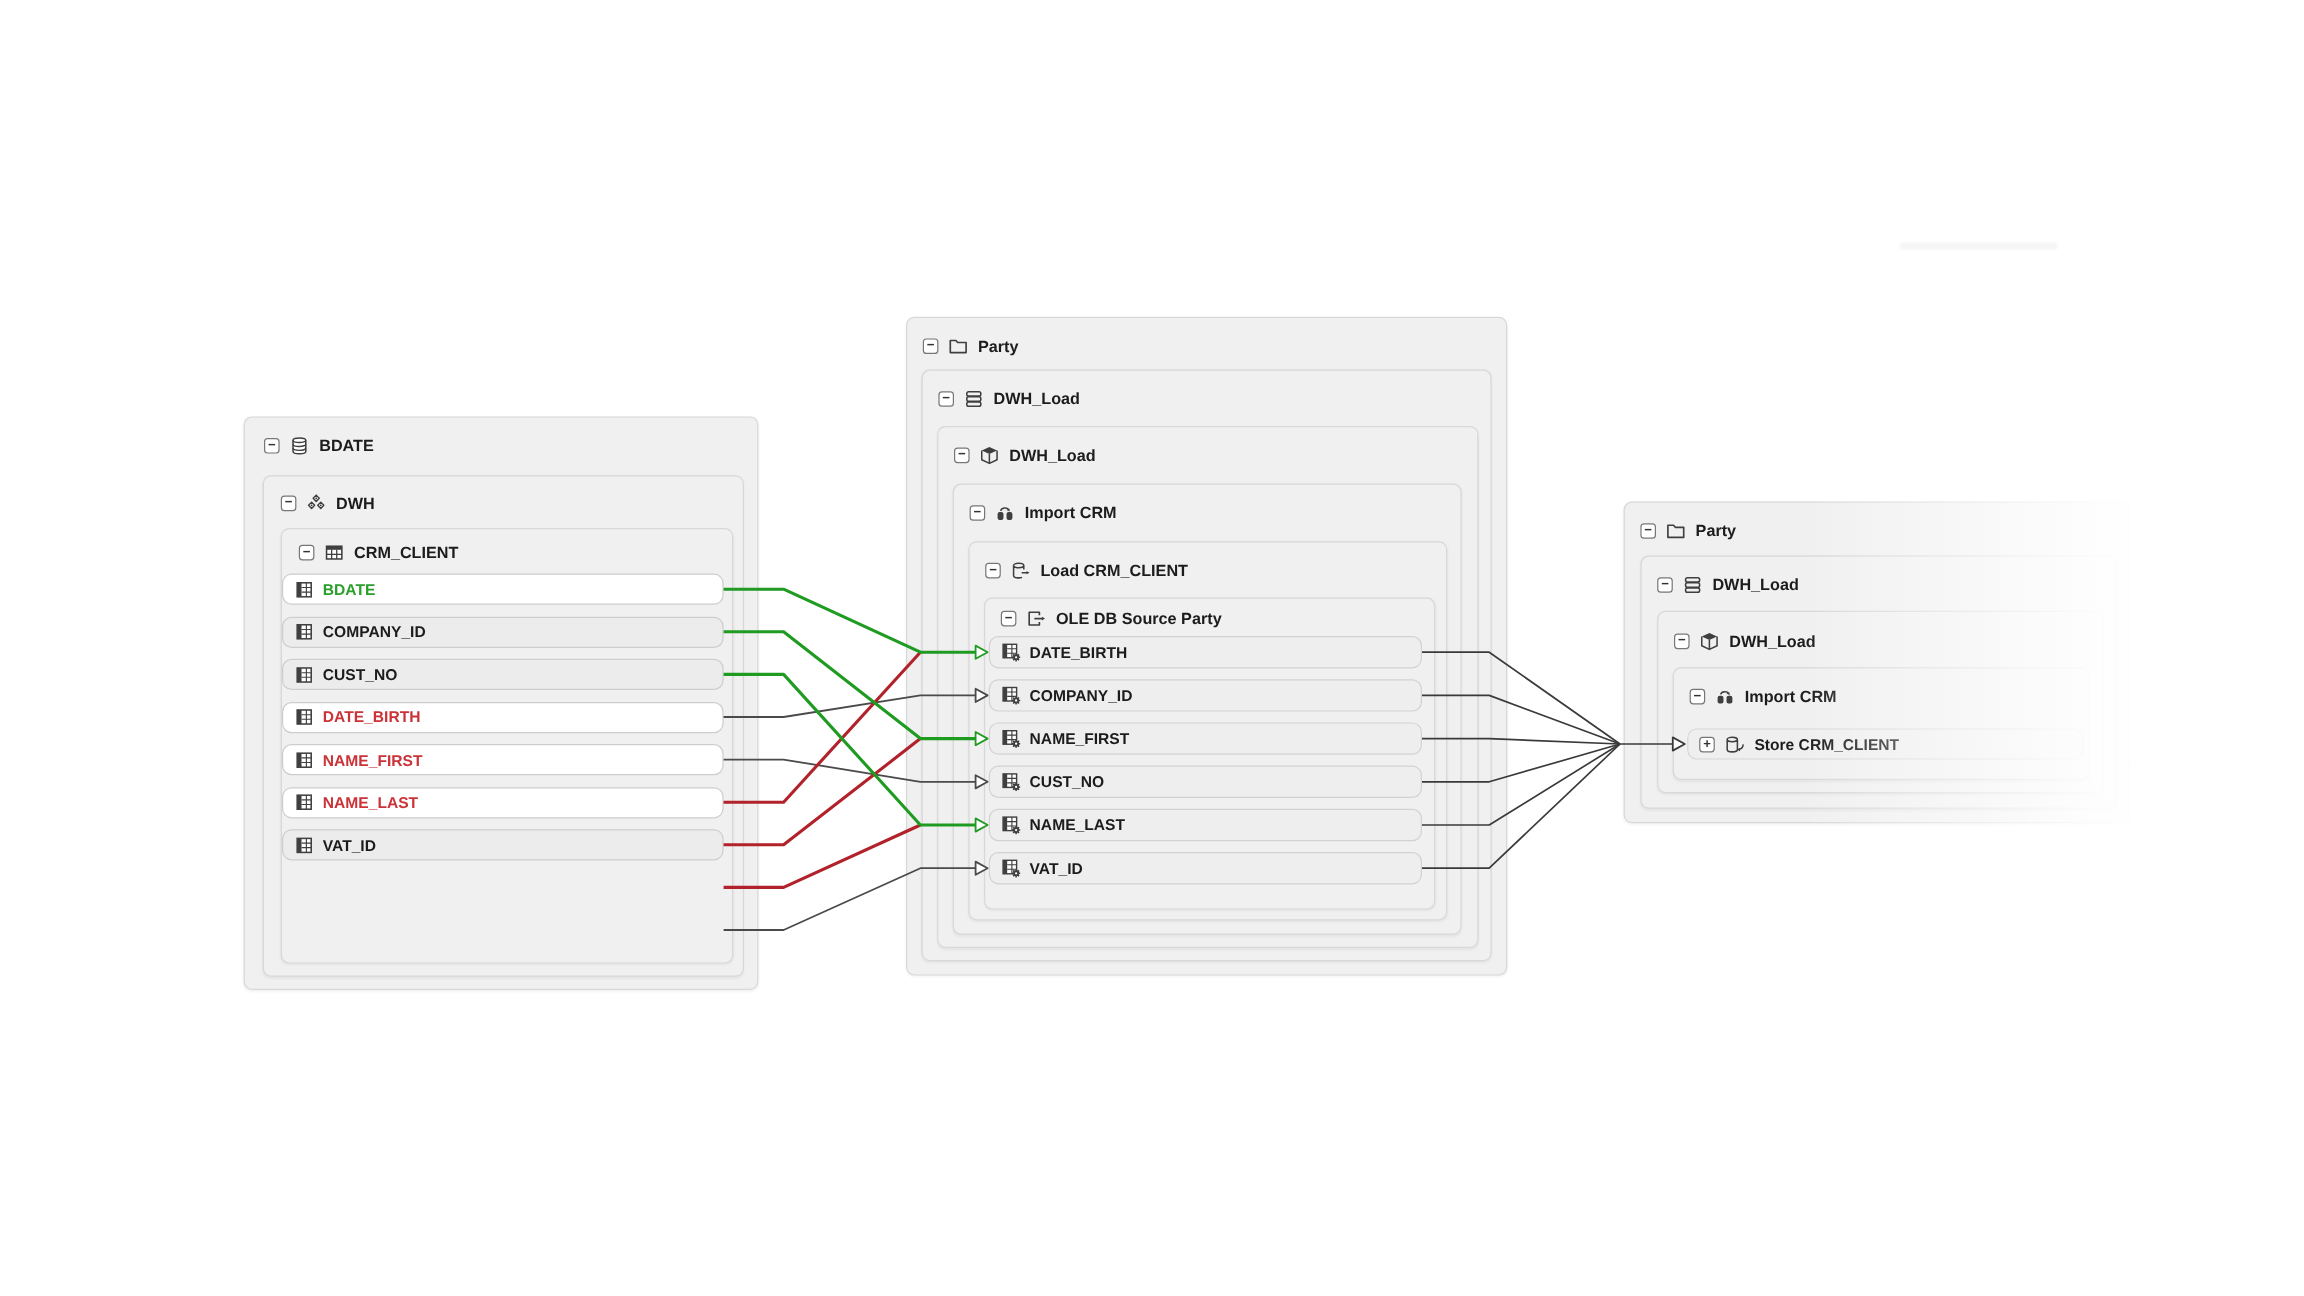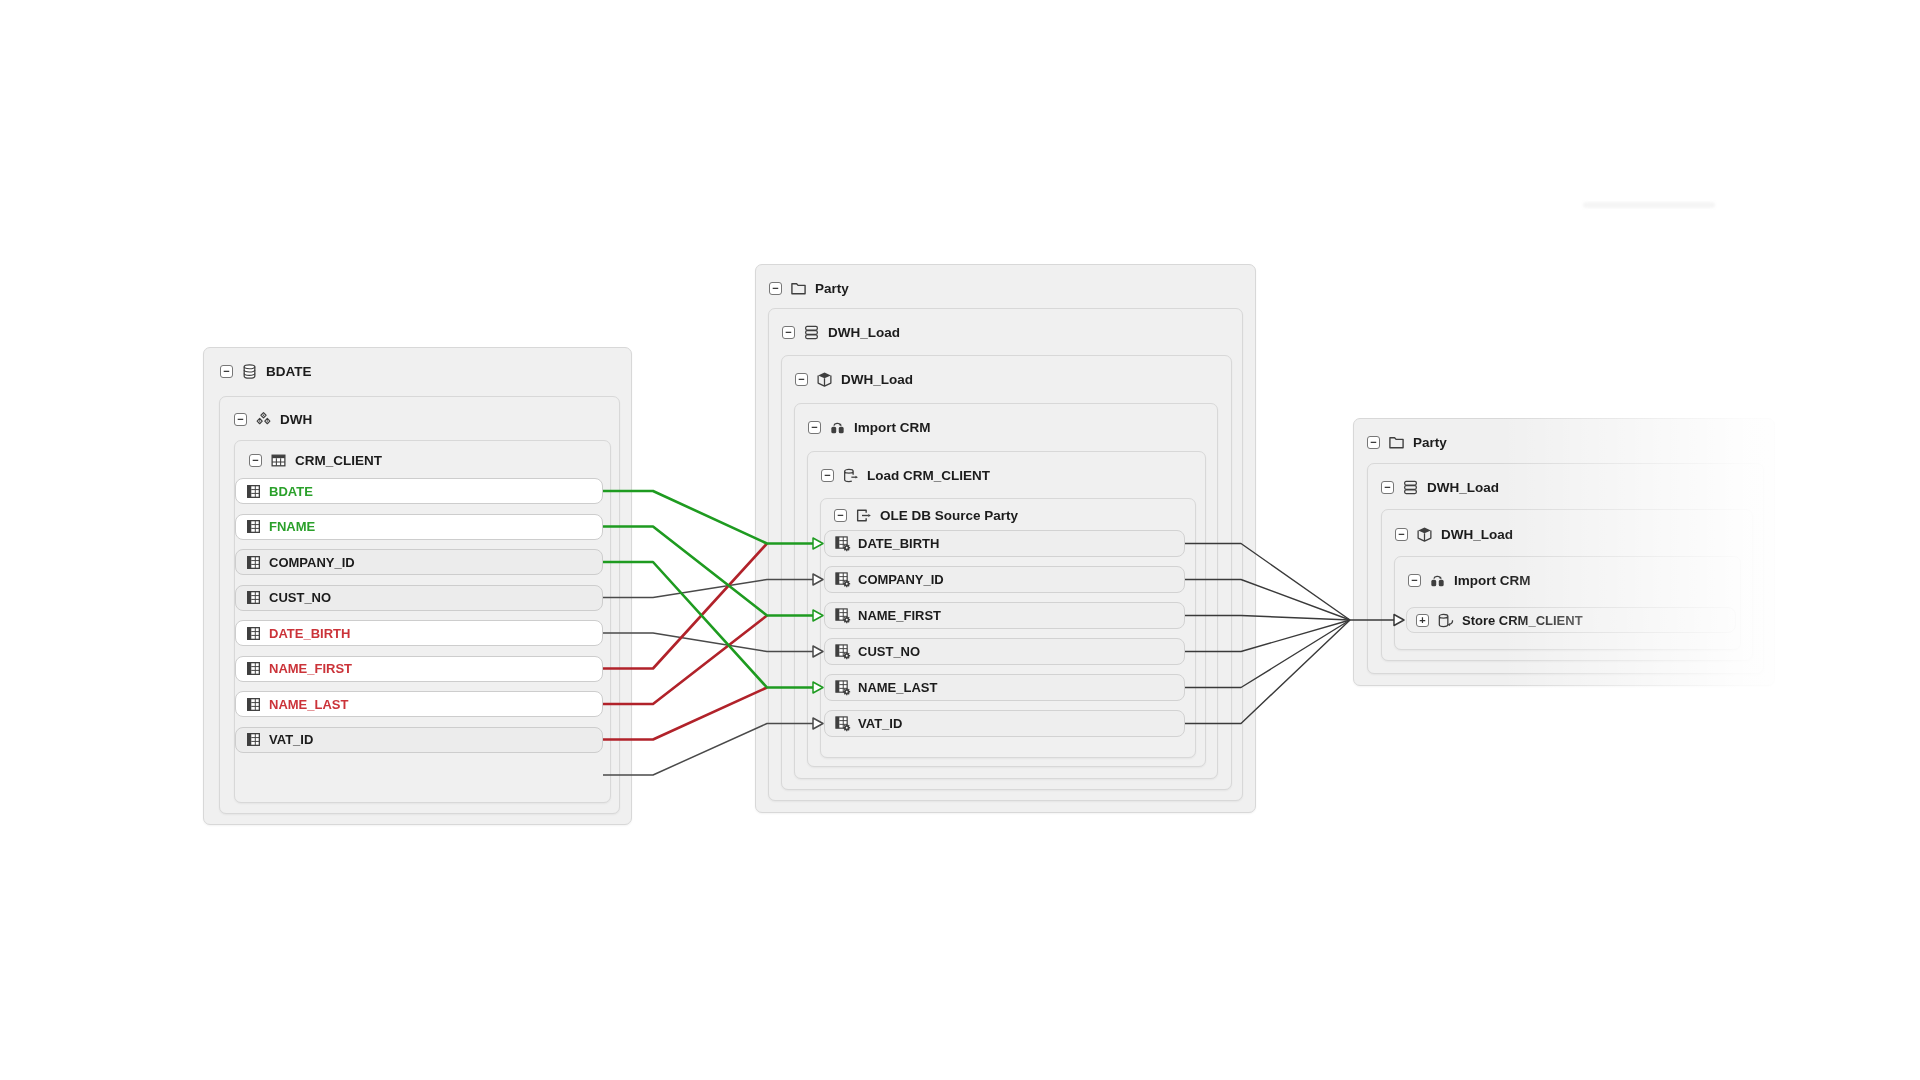--- a/index.html
+++ b/index.html
@@ -77,30 +77,20 @@
             <div class="col-row row-white state-added">
               <span class="ic">
                 <svg viewBox="0 0 16 16">
                   <rect x="2.5" y="2.5" width="11" height="11" fill="#fff" stroke="#3f3f3f" stroke-width="1.2"></rect>
                   <rect x="2.5" y="2.5" width="3.4" height="11" fill="#3f3f3f"></rect>
                   <path d="M5.9 6.2h7.6M5.9 9.8h7.6M9.7 2.5v11" stroke="#3f3f3f" stroke-width=".9" fill="none"></path>
                 </svg>
               </span>
               <span>BDATE</span>
             </div>
-            <div class="col-row row-white state-added">
-              <span class="ic">
-                <svg viewBox="0 0 16 16">
-                  <rect x="2.5" y="2.5" width="11" height="11" fill="#fff" stroke="#3f3f3f" stroke-width="1.2"></rect>
-                  <rect x="2.5" y="2.5" width="3.4" height="11" fill="#3f3f3f"></rect>
-                  <path d="M5.9 6.2h7.6M5.9 9.8h7.6M9.7 2.5v11" stroke="#3f3f3f" stroke-width=".9" fill="none"></path>
-                </svg>
-              </span>
-              <span>FNAME</span>
-            </div>
             <div class="col-row row-gray state-normal">
               <span class="ic">
                 <svg viewBox="0 0 16 16">
                   <rect x="2.5" y="2.5" width="11" height="11" fill="#fff" stroke="#3f3f3f" stroke-width="1.2"></rect>
                   <rect x="2.5" y="2.5" width="3.4" height="11" fill="#3f3f3f"></rect>
                   <path d="M5.9 6.2h7.6M5.9 9.8h7.6M9.7 2.5v11" stroke="#3f3f3f" stroke-width=".9" fill="none"></path>
                 </svg>
               </span>
               <span>COMPANY_ID</span>
             </div>

